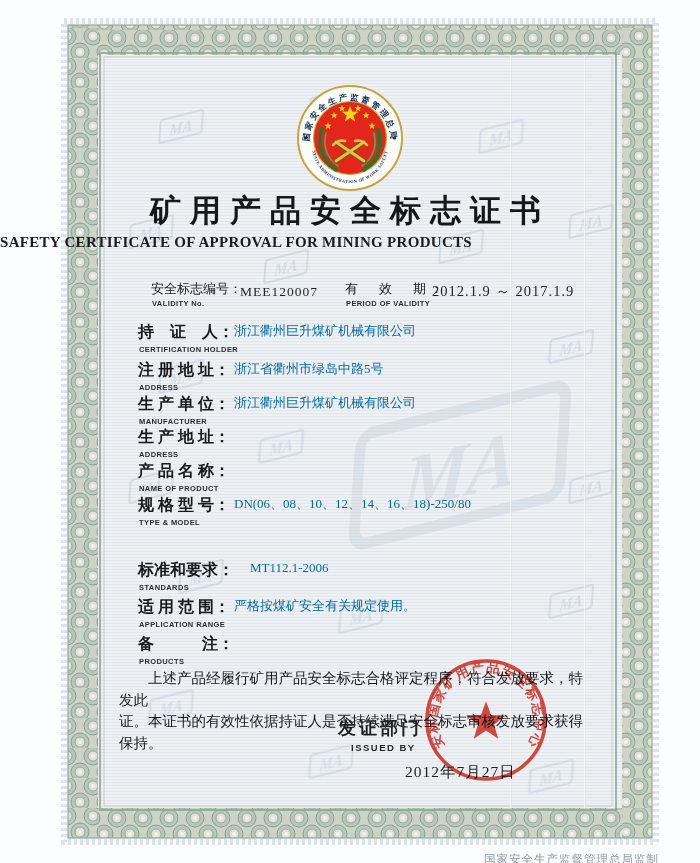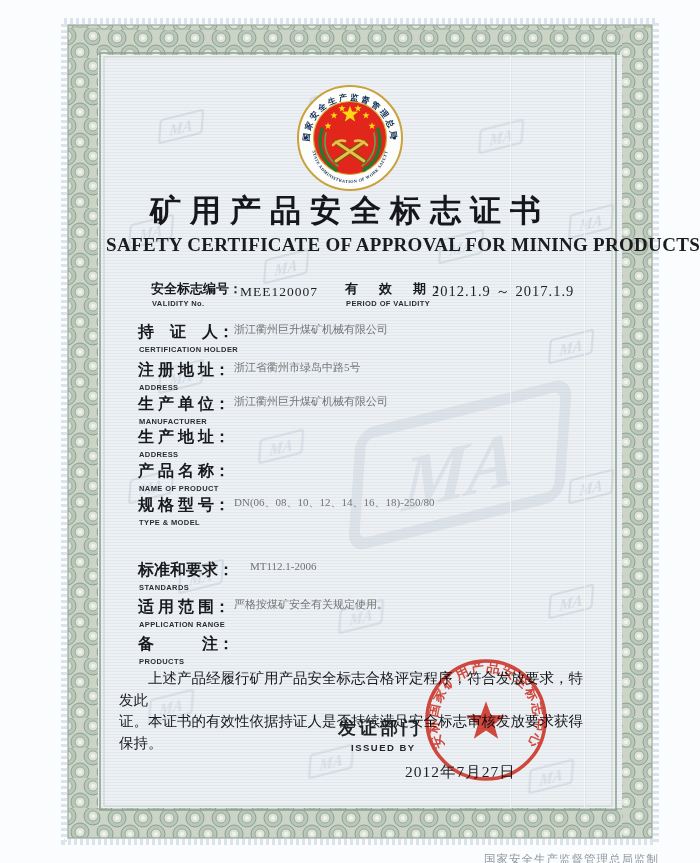--- a/index.html
+++ b/index.html
@@ -10,27 +10,27 @@
          background:#eef1f4;
          background-image:repeating-linear-gradient(180deg,
             rgba(197,208,220,.30) 0px, rgba(197,208,220,.30) 1px,
             transparent 1px, transparent 3px);}
   .crease{position:absolute;top:55px;height:752px;width:2px;
           background:linear-gradient(90deg,rgba(255,255,255,.9),rgba(170,180,190,.25));}
   svg.layer{position:absolute;left:0;top:0;}
   .abs{position:absolute;white-space:nowrap;}
   .title{left:0;width:700px;text-align:center;font-size:31px;font-weight:bold;
          letter-spacing:9px;color:#15171a;}
-  .subtitle{left:0;width:700px;text-align:right;font-size:19px;font-weight:bold;
+  .subtitle{left:0;width:700px;text-align:left;font-size:15px;font-weight:bold;
             letter-spacing:.3px;color:#1a1c20;}
   .lab-zh{font-size:16px;font-weight:bold;color:#17191c;text-align:center;}
   .lab-en{font-size:7.5px;font-weight:bold;letter-spacing:.4px;color:#2a2d31;
           font-family:"Liberation Sans","DejaVu Sans",sans-serif;}
-  .val{font-size:11px;font-weight:500;color:#737373;}
-  .small-lab-zh{font-size:13px;font-weight:bold;color:#17191c;}
+  .val{font-size:13px;font-weight:500;color:#0369a1;}
+  .small-lab-zh{font-size:13px;font-weight:normal;color:#17191c;}
   .mono-val{font-size:13.5px;letter-spacing:1px;font-weight:500;}
   .date-val{font-size:14.5px;letter-spacing:1px;font-weight:500;}
   .statement{left:119px;top:668px;width:472px;font-size:14.5px;line-height:21.5px;
              font-weight:500;color:#17191c;white-space:normal;}
   .statement .l1{display:block;text-indent:2em;}
   .issuer-zh{font-size:18px;font-weight:bold;letter-spacing:3px;}
   .issuer-en{font-size:9.5px;font-weight:bold;letter-spacing:1.5px;
              font-family:"Liberation Sans","DejaVu Sans",sans-serif;color:#24262a;}
   .footer{font-size:11.5px;color:#8d97a2;letter-spacing:1px;}
   .stamp-svg{mix-blend-mode:multiply;opacity:.9;}

